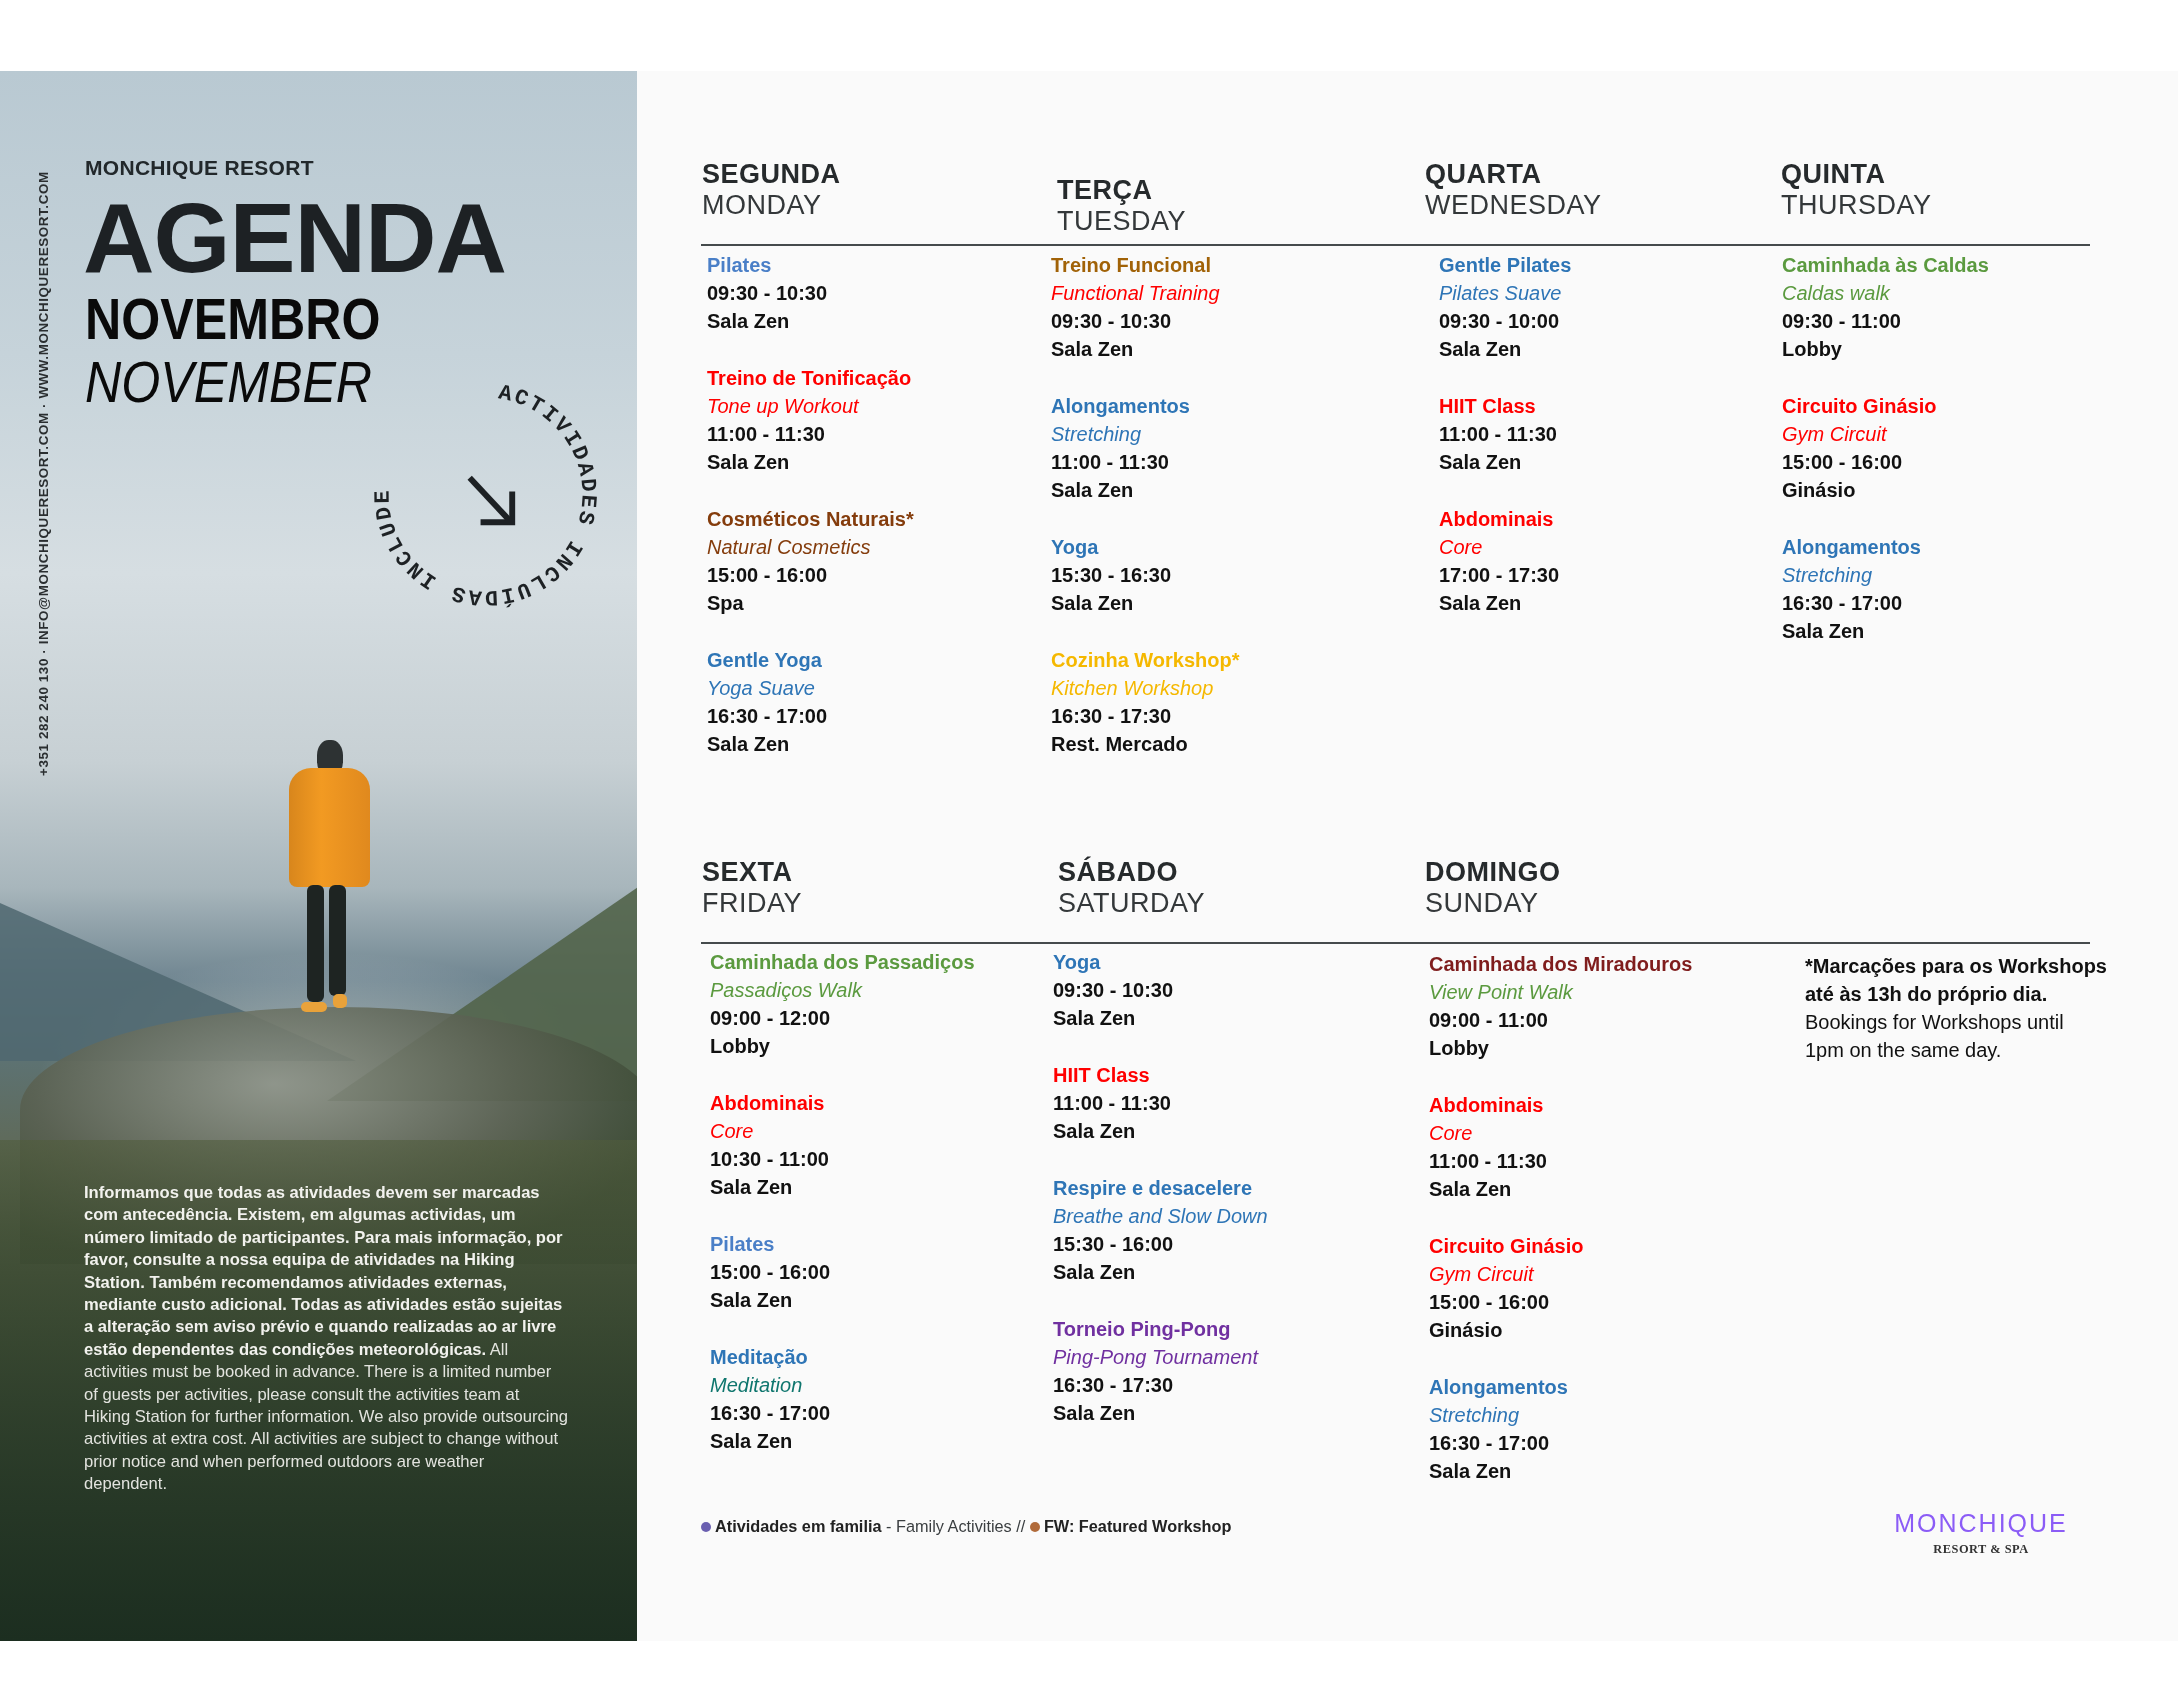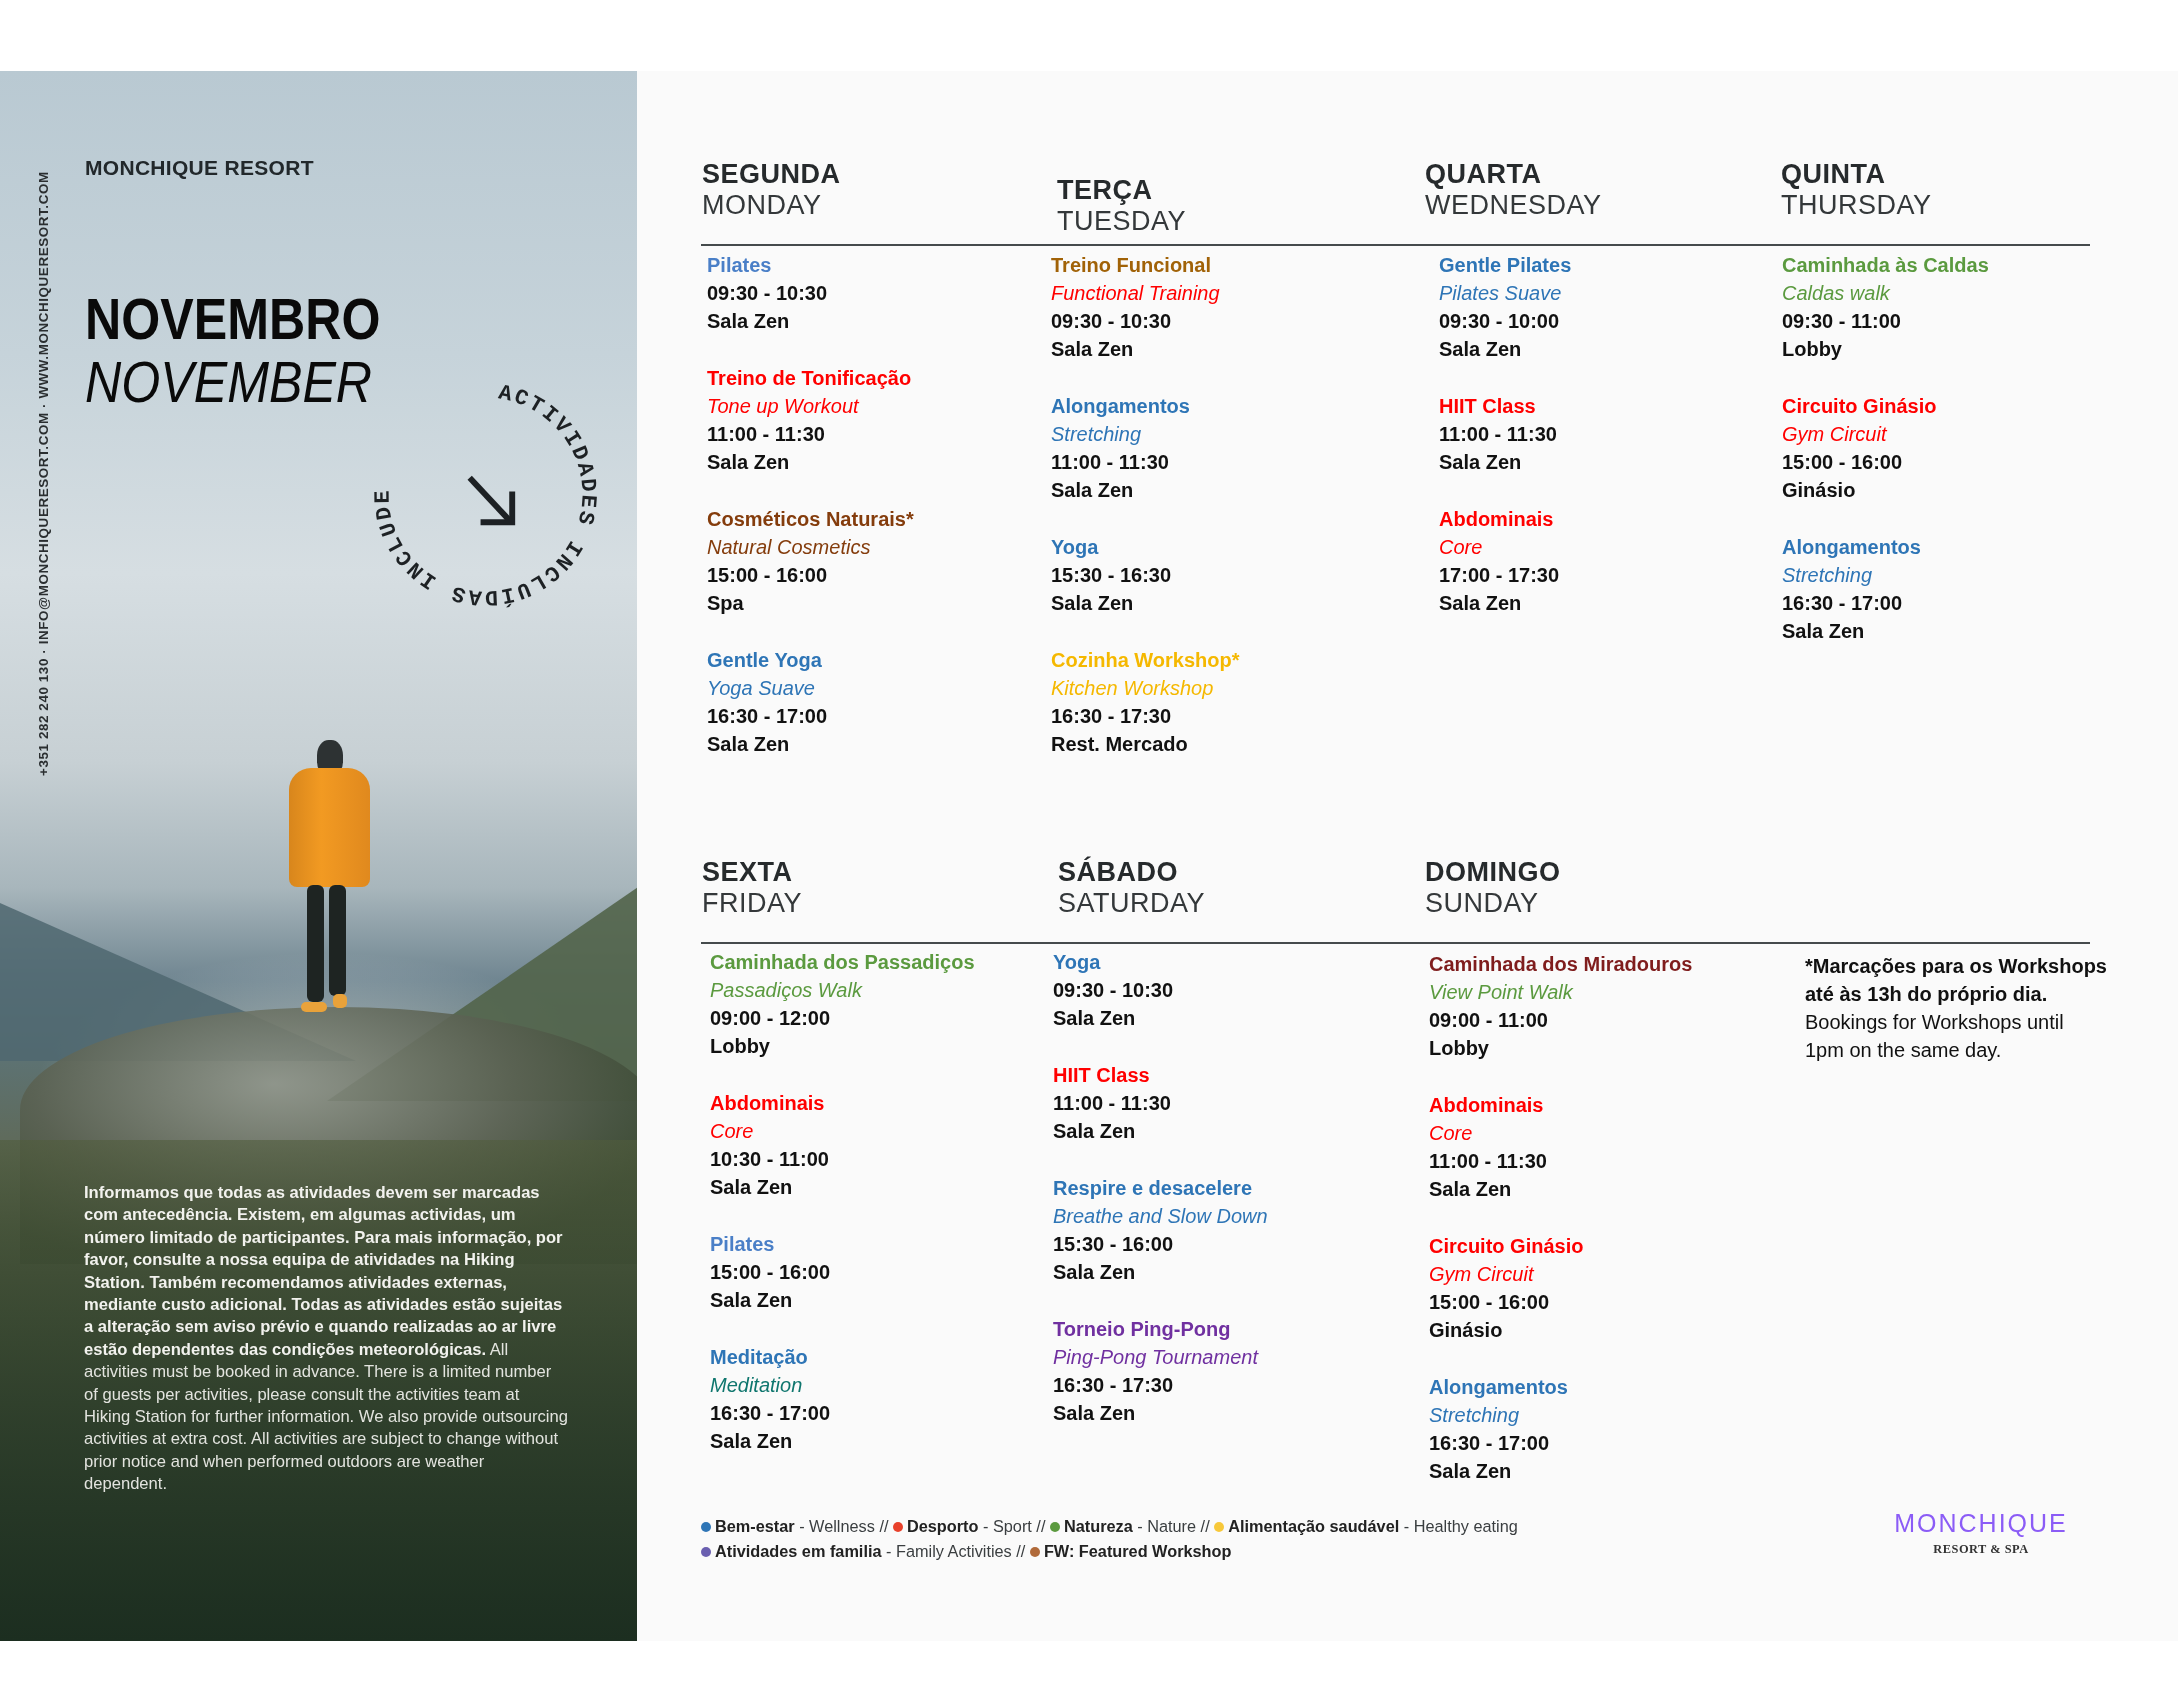--- a/index.html
+++ b/index.html
@@ -66,20 +66,21 @@
     <div class="grass"></div>
     <div class="hiker-head"></div>
     <div class="hiker-jacket"></div>
     <div class="hiker-leg1"></div>
     <div class="hiker-leg2"></div>
     <div class="hiker-shoe1"></div>
     <div class="hiker-shoe2"></div>
 
     <div class="vertical-contact">+351 282 240 130 · INFO@MONCHIQUERESORT.COM · WWW.MONCHIQUERESORT.COM</div>
     <div class="brand-small">MONCHIQUE RESORT</div>
+    <div class="agenda-title">AGENDA</div>
     <div class="month-pt">NOVEMBRO</div>
     <div class="month-en">NOVEMBER</div>
 
     <svg class="badge" viewBox="0 0 270 270">
       <defs>
         <path id="circ" d="M135,135 m-98,0 a98,98 0 1,1 196,0 a98,98 0 1,1 -196,0"></path>
       </defs>
       <text font-family="Liberation Mono, monospace" font-size="22" fill="#1d2124" letter-spacing="2.5" font-weight="bold">
         <textPath href="#circ" startOffset="27%">ACTIVIDADES INCLUÍDAS   INCLUDED ACTIVITIES </textPath>
       </text>
@@ -300,26 +301,20 @@
 
   <div class="note">
     <div class="pt">*Marcações para os Workshops</div>
     <div class="pt">até às 13h do próprio dia.</div>
     <div>Bookings for Workshops until</div>
     <div>1pm on the same day.</div>
   </div>
 
   <div class="legend">
     <div>
-      <span class="dot" style="background: rgb(46, 117, 182);"></span><b>Bem-estar</b> - <span>Wellness</span> //
-      <span class="dot" style="background: rgb(232, 65, 43);"></span><b>Desporto</b> - <span>Sport</span> //
-      <span class="dot" style="background: rgb(91, 154, 63);"></span><b>Natureza</b> - <span>Nature</span> //
-      <span class="dot" style="background: rgb(247, 200, 58);"></span><b>Alimentação saudável</b> - <span>Healthy eating</span>
-    </div>
-    <div>
       <span class="dot" style="background: rgb(106, 95, 176);"></span><b>Atividades em familia</b> - <span>Family Activities</span> //
       <span class="dot" style="background: rgb(176, 106, 58);"></span><b>FW: Featured Workshop</b>
     </div>
   </div>
 
   <div class="logo">
     <div class="main">MONCHIQUE</div>
     <div class="sub">RESORT &amp; SPA</div>
   </div>
 </div>

